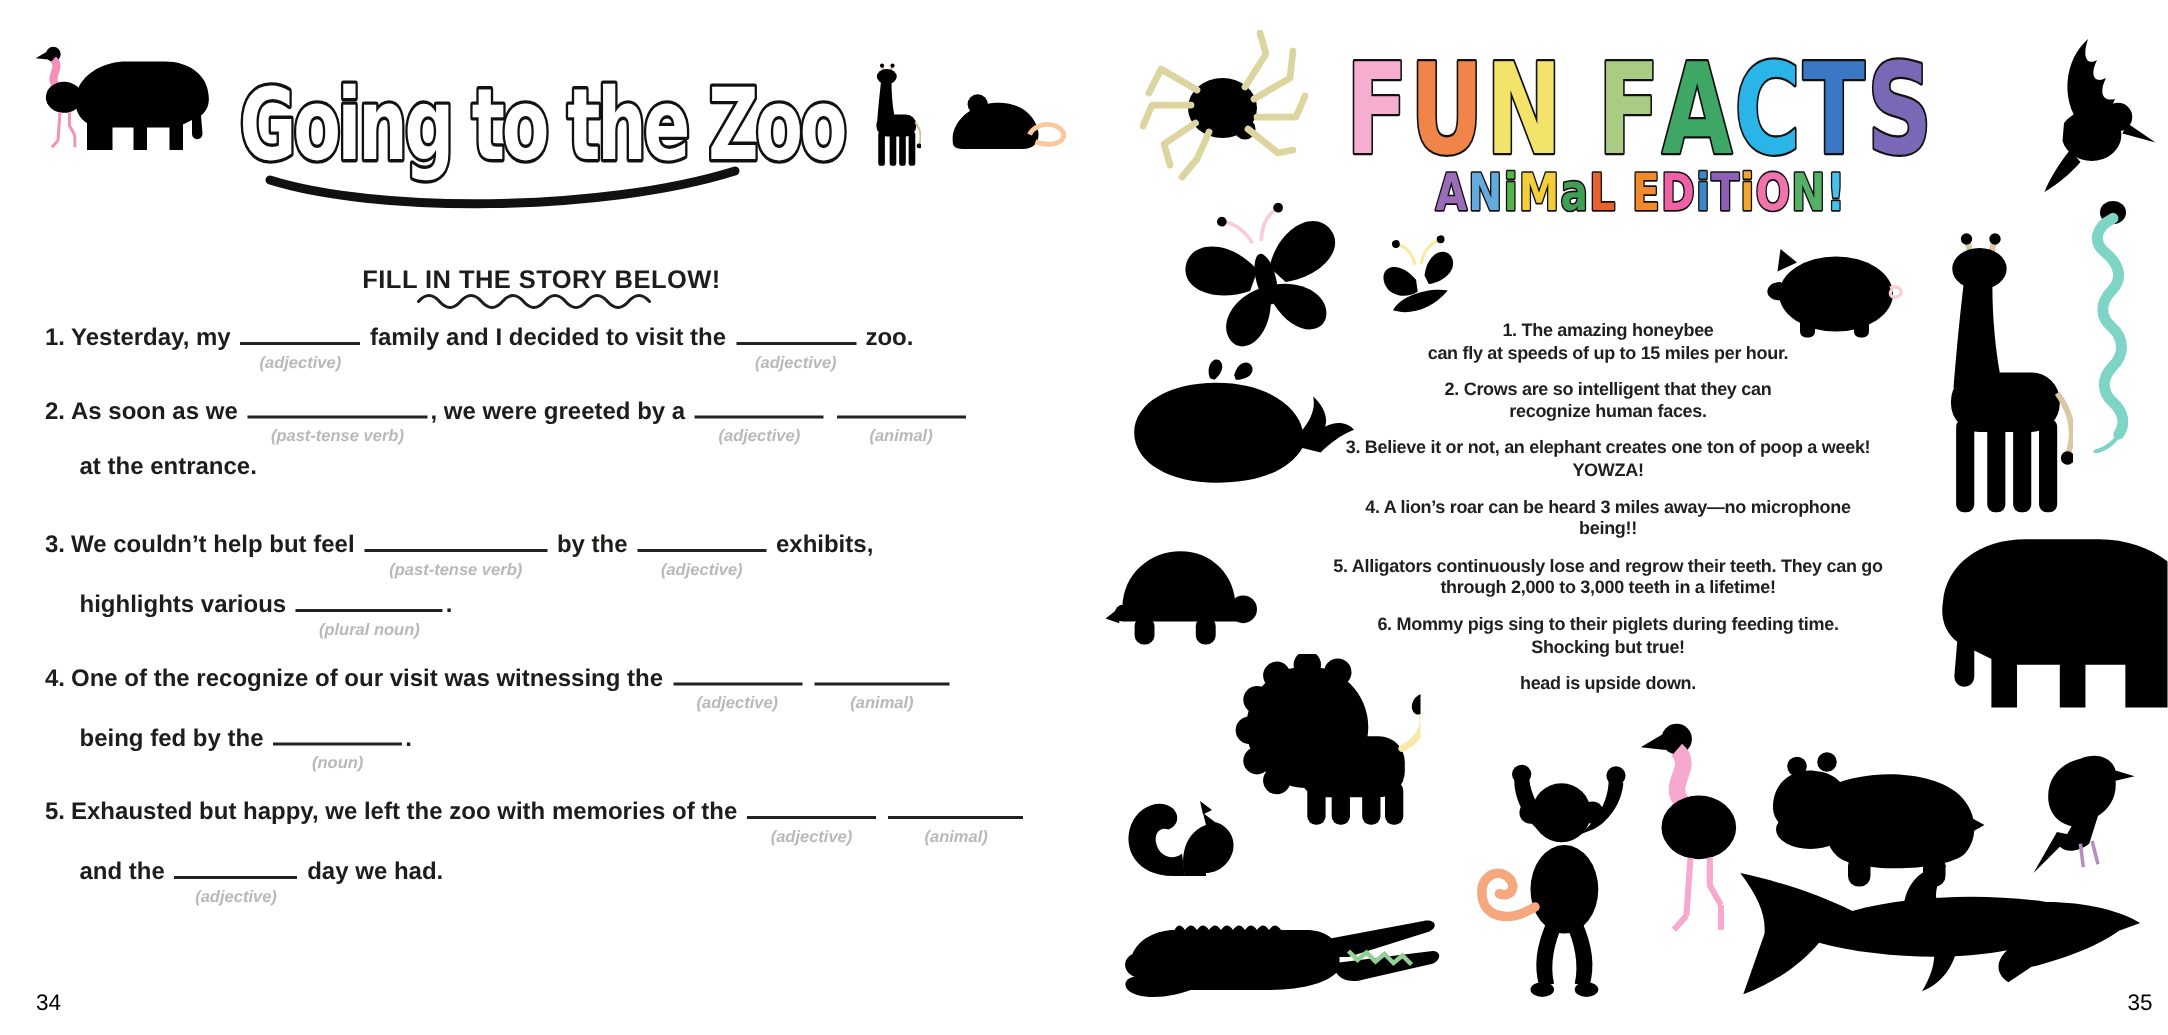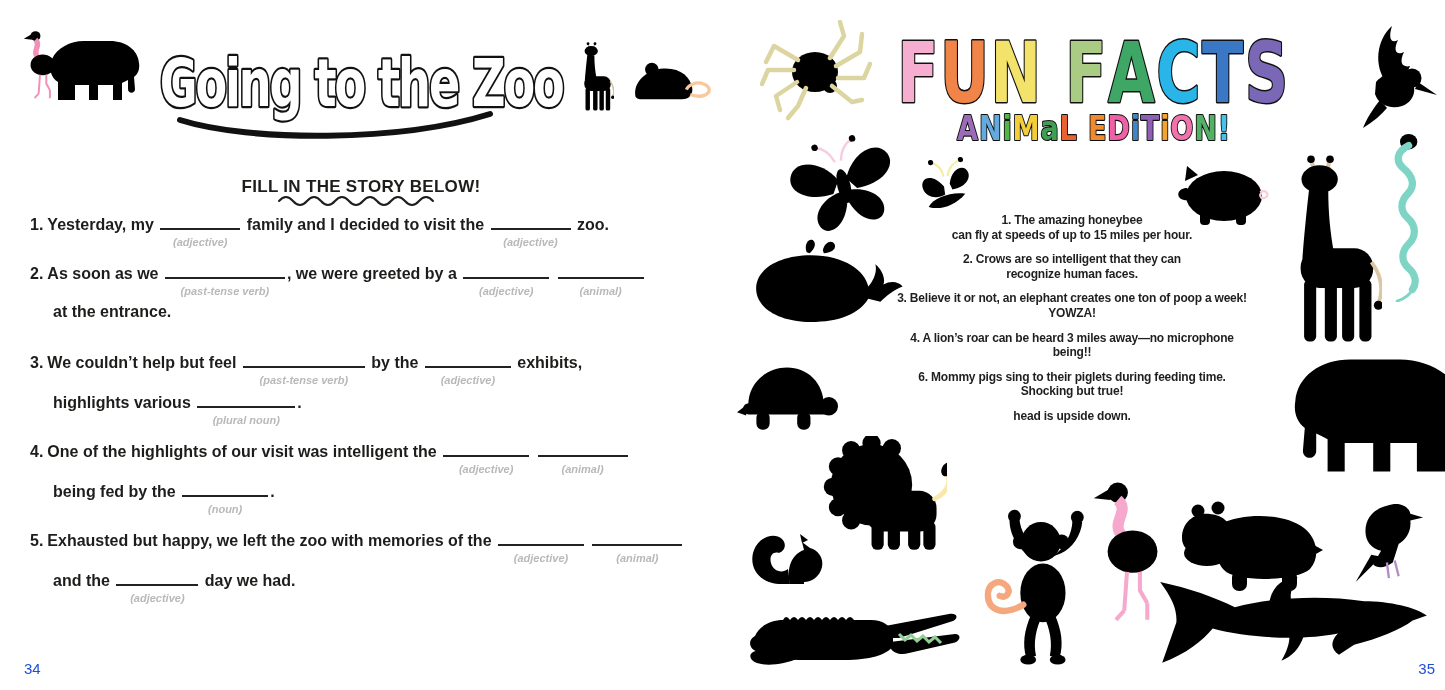--- a/index.html
+++ b/index.html
@@ -31,21 +31,21 @@
   .blank{display:inline-block;position:relative;height:15px;margin:0 2px;
      border-bottom:2.3px solid #222;vertical-align:baseline;}
   .blank-label{position:absolute;top:19px;left:50%;transform:translateX(-50%);
      font-size:11px;font-weight:bold;color:#b9b9b9;white-space:nowrap;font-style:italic;}
 
   .facts{position:absolute;left:60px;top:213px;width:580px;text-align:center;}
   .fact{margin-bottom:10px;}
   .fact-line{font-size:12px;line-height:14.6px;font-weight:bold;color:#1f1f1f;
      letter-spacing:-.2px;white-space:nowrap;}
 
-  .pagenum{position:absolute;bottom:13px;font-size:15px;color:#1d4ed8;}
+  .pagenum{position:absolute;bottom:13px;font-size:15px;color:#000000;}
   .pagenum-left{left:24px;}
   .pagenum-right{right:10px;}
 </style>
 </head>
 <body>
 
 <svg width="0" height="0" style="position:absolute" aria-hidden="true">
   <defs>
     <g id="s-flamingo">
       <circle cx="15" cy="9" r="5.5"></circle>
@@ -245,21 +245,21 @@
       </div>
       <div class="story-item">
         <div class="story-line"><span class="story-num">2.</span><span class="story-text">As soon as we </span><span class="blank" style="width: 120px;"><span class="blank-label">(past-tense verb)</span></span><span class="story-text">, we were greeted by a </span><span class="blank" style="width: 86px;"><span class="blank-label">(adjective)</span></span><span class="story-text"> </span><span class="blank" style="width: 86px;"><span class="blank-label">(animal)</span></span></div>
         <div class="story-line indent"><span class="story-text">at the entrance.</span></div>
       </div>
       <div class="story-item">
         <div class="story-line"><span class="story-num">3.</span><span class="story-text">We couldn’t help but feel </span><span class="blank" style="width: 122px;"><span class="blank-label">(past-tense verb)</span></span><span class="story-text"> by the </span><span class="blank" style="width: 86px;"><span class="blank-label">(adjective)</span></span><span class="story-text"> exhibits,</span></div>
         <div class="story-line indent"><span class="story-text">highlights various </span><span class="blank" style="width: 98px;"><span class="blank-label">(plural noun)</span></span><span class="story-text">.</span></div>
       </div>
       <div class="story-item">
-        <div class="story-line"><span class="story-num">4.</span><span class="story-text">One of the highlights of our visit was intelligent the </span><span class="blank" style="width: 86px;"><span class="blank-label">(adjective)</span></span><span class="story-text"> </span><span class="blank" style="width: 90px;"><span class="blank-label">(animal)</span></span></div>
+        <div class="story-line"><span class="story-num">4.</span><span class="story-text">One of the recognize of our visit was witnessing the </span><span class="blank" style="width: 86px;"><span class="blank-label">(adjective)</span></span><span class="story-text"> </span><span class="blank" style="width: 90px;"><span class="blank-label">(animal)</span></span></div>
         <div class="story-line indent"><span class="story-text">being fed by the </span><span class="blank" style="width: 86px;"><span class="blank-label">(noun)</span></span><span class="story-text">.</span></div>
       </div>
       <div class="story-item">
         <div class="story-line"><span class="story-num">5.</span><span class="story-text">Exhausted but happy, we left the zoo with memories of the </span><span class="blank" style="width: 86px;"><span class="blank-label">(adjective)</span></span><span class="story-text"> </span><span class="blank" style="width: 90px;"><span class="blank-label">(animal)</span></span></div>
         <div class="story-line indent"><span class="story-text">and the </span><span class="blank" style="width: 82px;"><span class="blank-label">(adjective)</span></span><span class="story-text"> day we had.</span></div>
       </div>
     </div>
 
   <div class="pagenum pagenum-left">34</div>
 </div>
@@ -339,20 +339,24 @@
       </div>
       <div class="fact">
         <div class="fact-line">3. Believe it or not, an elephant creates one ton of poop a week!</div>
         <div class="fact-line">YOWZA!</div>
       </div>
       <div class="fact">
         <div class="fact-line">4. A lion’s roar can be heard 3 miles away—no microphone</div>
         <div class="fact-line">being!!</div>
       </div>
       <div class="fact">
+        <div class="fact-line">5. Alligators continuously lose and regrow their teeth. They can go</div>
+        <div class="fact-line">through 2,000 to 3,000 teeth in a lifetime!</div>
+      </div>
+      <div class="fact">
         <div class="fact-line">6. Mommy pigs sing to their piglets during feeding time.</div>
         <div class="fact-line">Shocking but true!</div>
       </div>
       <div class="fact">
         <div class="fact-line">head is upside down.</div>
       </div>
     </div>
 
   <div class="pagenum pagenum-right">35</div>
 </div>

